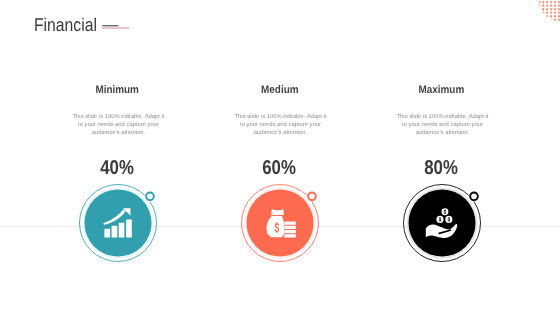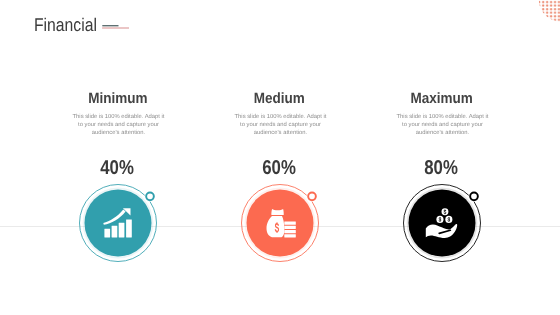--- a/index.html
+++ b/index.html
@@ -13,21 +13,21 @@
          color:#3c3c3c;line-height:18.4px;transform:scaleX(0.855);transform-origin:left top;
          white-space:nowrap;}
   .rules{position:absolute;left:100px;top:22px;width:34px;height:10px;}
 
   .dots{position:absolute;left:534px;top:-24px;width:48px;height:48px;}
 
   .hline{position:absolute;left:0;top:225.6px;width:560px;height:1px;background:#eaeaea;}
 
   
   .col{position:absolute;top:0;width:200px;text-align:center;}
-  .col-head{position:absolute;top:94px;left:0;width:100%;font-size:15px;font-weight:700;
+  .col-head{position:absolute;top:85px;left:0;width:100%;font-size:11px;font-weight:700;
             color:#434343;line-height:10.2px;}
   .col-head span{display:inline-block;transform:scaleX(0.90);}
   .col-body{position:absolute;top:112.6px;left:11px;width:180px;font-size:5.85px;color:#8d8d8d;
             line-height:8.35px;white-space:pre-line;}
   .col-pct{position:absolute;top:158.6px;left:0;width:100%;font-size:20px;font-weight:700;
            color:#3a3a3a;line-height:19.5px;}
   .col-pct span{display:inline-block;transform:scaleX(0.84);}
   .circ{position:absolute;top:173.1px;left:50px;width:100px;height:100px;overflow:visible;}
 </style>
 </head>

